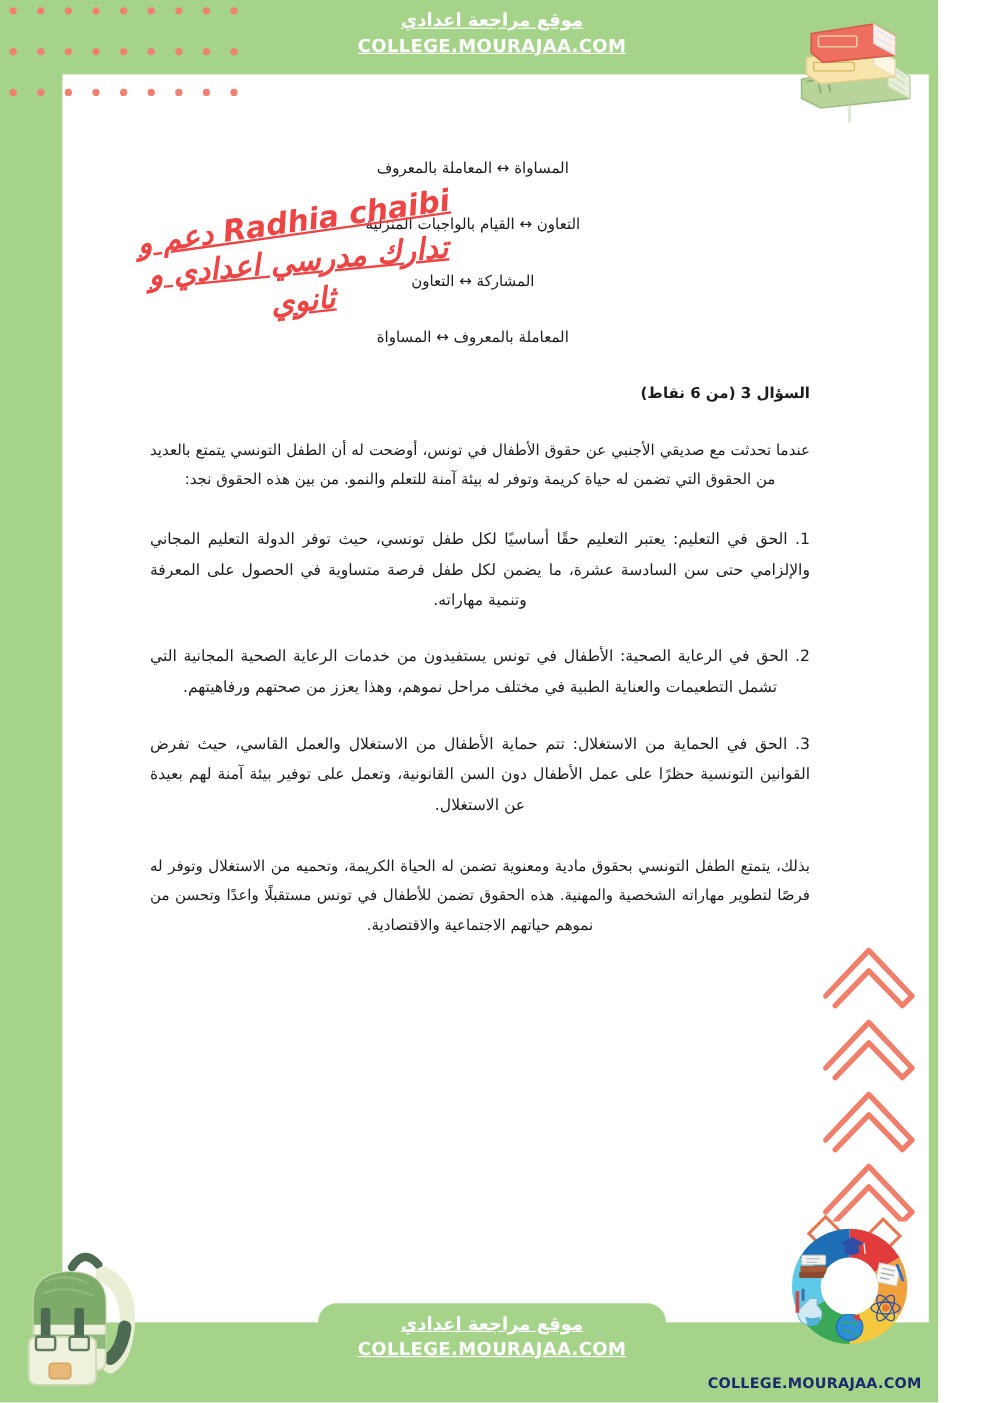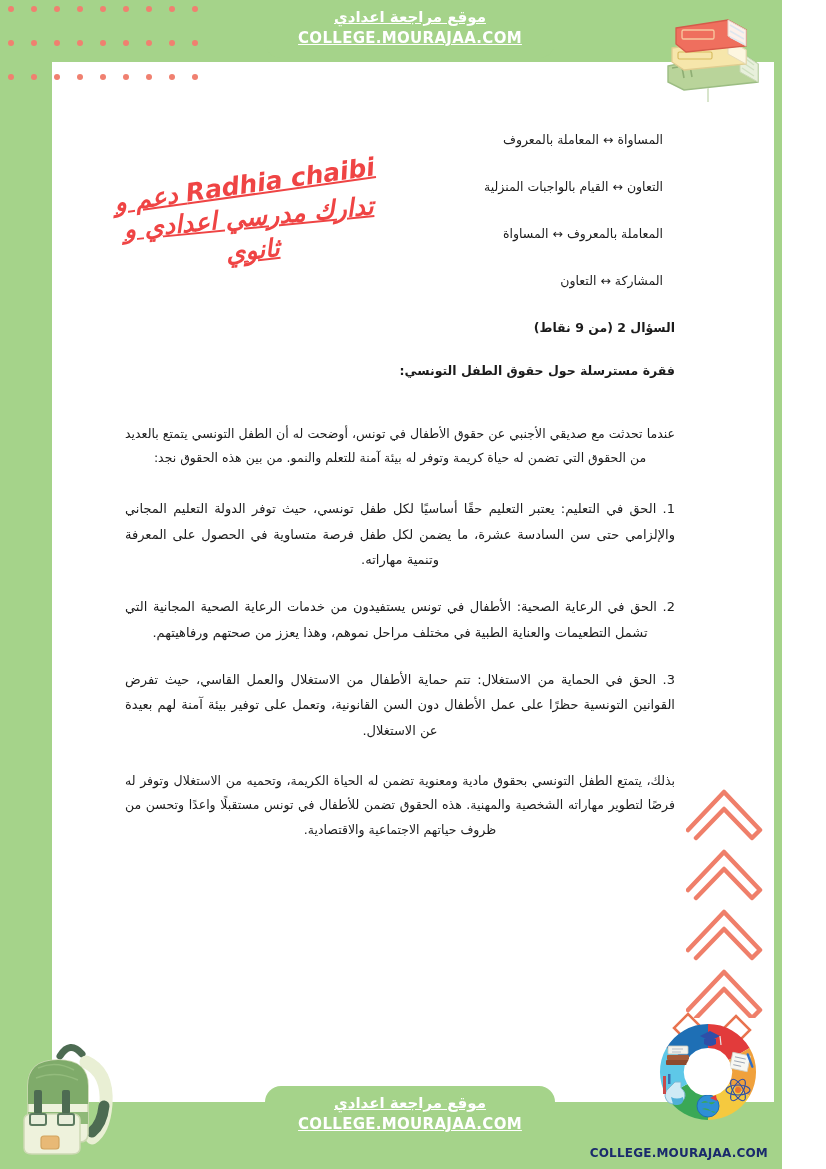--- a/index.html
+++ b/index.html
@@ -139,21 +139,21 @@
     z-index: 2;
     direction: rtl;
     text-align: right;
     color: #1b1b1b;
     font-family: "DejaVu Sans", "Liberation Sans", sans-serif;
   }
   .pair-line {
     font-size: 12.5px;
     line-height: 1.35;
     margin: 0 12px 30px 0;
-    text-align: right;
+    text-align: center;
     font-weight: normal;
   }
   .q-heading {
     font-size: 12.5px;
     font-weight: bold;
     margin: 14px 0 28px 0;
     text-align: right;
   }
   .q-sub {
     font-size: 12.5px;
@@ -283,33 +283,32 @@
 
   <div class="watermark">
     <span class="wm-line l1">Radhia chaibi دعم و</span>
     <span class="wm-line l2">تدارك مدرسي اعدادي و</span>
     <span class="wm-line l3">ثانوي</span>
   </div>
 
   <div class="content">
     <div class="pair-line">المساواة ↔ المعاملة بالمعروف</div>
     <div class="pair-line">التعاون ↔ القيام بالواجبات المنزلية</div>
+    <div class="pair-line">المشاركة ↔ التعاون</div>
     <div class="pair-line">المعاملة بالمعروف ↔ المساواة</div>
-    <div class="pair-line">المشاركة ↔ التعاون</div>
-
-    <div class="q-heading">السؤال 2 (من 9 نقاط)</div>
-    <div class="q-sub">فقرة مسترسلة حول حقوق الطفل التونسي:</div>
+
+    <div class="q-heading">السؤال 3 (من 6 نقاط)</div>
 
     <div class="para">عندما تحدثت مع صديقي الأجنبي عن حقوق الأطفال في تونس، أوضحت له أن الطفل التونسي يتمتع بالعديد من الحقوق التي تضمن له حياة كريمة وتوفر له بيئة آمنة للتعلم والنمو. من بين هذه الحقوق نجد:</div>
 
     <div class="list-item">1. الحق في التعليم: يعتبر التعليم حقًا أساسيًا لكل طفل تونسي، حيث توفر الدولة التعليم المجاني والإلزامي حتى سن السادسة عشرة، ما يضمن لكل طفل فرصة متساوية في الحصول على المعرفة وتنمية مهاراته.</div>
     <div class="list-item">2. الحق في الرعاية الصحية: الأطفال في تونس يستفيدون من خدمات الرعاية الصحية المجانية التي تشمل التطعيمات والعناية الطبية في مختلف مراحل نموهم، وهذا يعزز من صحتهم ورفاهيتهم.</div>
     <div class="list-item">3. الحق في الحماية من الاستغلال: تتم حماية الأطفال من الاستغلال والعمل القاسي، حيث تفرض القوانين التونسية حظرًا على عمل الأطفال دون السن القانونية، وتعمل على توفير بيئة آمنة لهم بعيدة عن الاستغلال.</div>
 
-    <div class="para final">بذلك، يتمتع الطفل التونسي بحقوق مادية ومعنوية تضمن له الحياة الكريمة، وتحميه من الاستغلال وتوفر له فرصًا لتطوير مهاراته الشخصية والمهنية. هذه الحقوق تضمن للأطفال في تونس مستقبلًا واعدًا وتحسن من ظروف حياتهم الاجتماعية والاقتصادية.</div>
+    <div class="para final">بذلك، يتمتع الطفل التونسي بحقوق مادية ومعنوية تضمن له الحياة الكريمة، وتحميه من الاستغلال وتوفر له فرصًا لتطوير مهاراته الشخصية والمهنية. هذه الحقوق تضمن للأطفال في تونس مستقبلًا واعدًا وتحسن من نموهم حياتهم الاجتماعية والاقتصادية.</div>
   </div>
 
   <svg class="chevrons" viewBox="0 0 78 240">
     <g fill="none" stroke="#ef7f6a" stroke-width="4.5" stroke-linejoin="round" stroke-linecap="round">
       <polyline points="2,52 38,14 74,52 66,60 38,31 10,60"></polyline>
       <polyline points="2,112 38,74 74,112 66,120 38,91 10,120"></polyline>
       <polyline points="2,172 38,134 74,172 66,180 38,151 10,180"></polyline>
       <polyline points="2,232 38,194 74,232 66,240 38,211 10,240"></polyline>
     </g>
   </svg>

